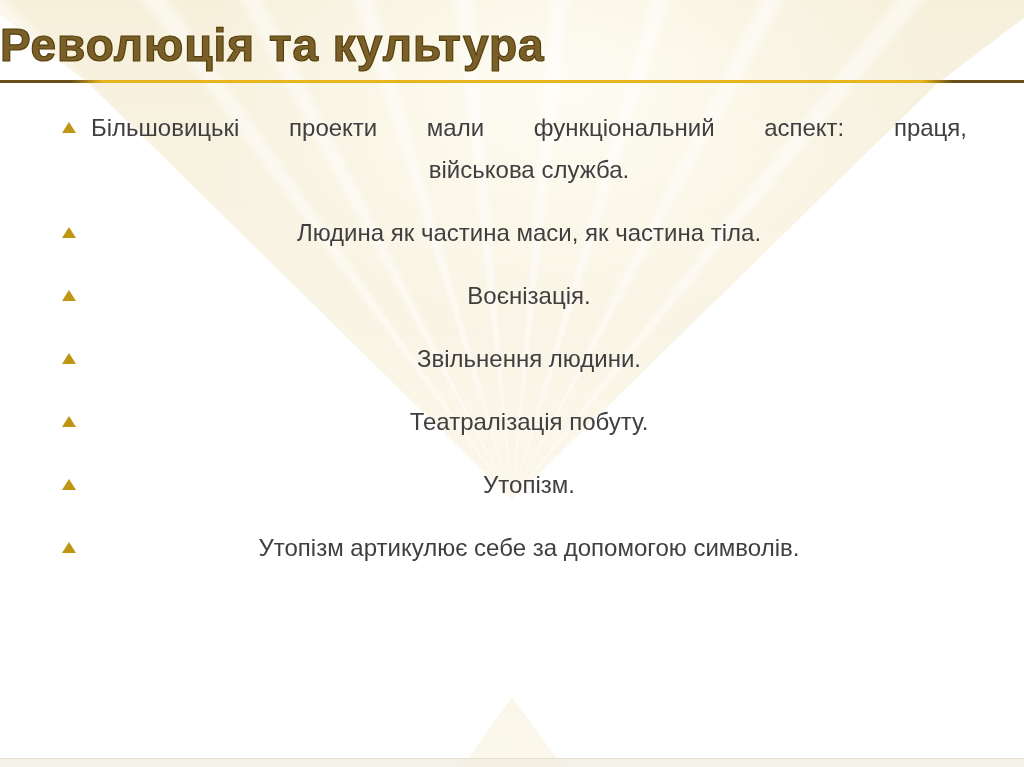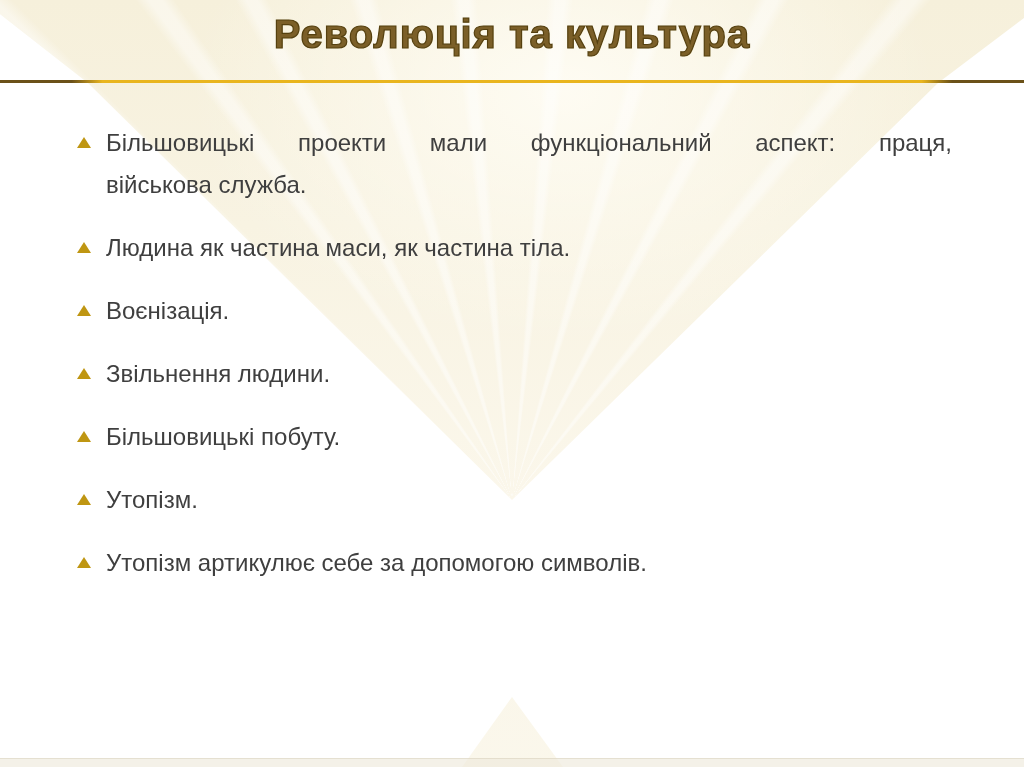--- a/index.html
+++ b/index.html
@@ -50,25 +50,24 @@
     left: 0; bottom: 0;
     width: 1024px;
     height: 8px;
     background: rgba(238,233,219,0.65);
     border-top: 1px solid rgba(216,210,190,0.55);
   }
 
   
   .title {
     position: absolute;
-    left: 0; top: 12px;
+    left: 0; top: 18px;
     width: 1024px;
     margin: 0;
-    text-align: center;
-    font-size: 40px;
+    font-size: 46px;
     font-weight: 700;
     letter-spacing: 1px;
     color: var(--title_text, #7b5f28);
     -webkit-text-stroke: 1.2px var(--title_outline, #55400f);
     text-shadow: 1px 1px 0 rgba(255,248,220,0.55);
   }
 
   .title-rule {
     position: absolute;
     left: 0; top: 80px;
@@ -82,21 +81,21 @@
       var(--accent_line_dark, #6b5118) 93%,
       var(--accent_line_dark, #6b5118) 100%);
   }
 
   
   .bullets {
     position: absolute;
     left: 58px;
     right: 54px;
     top: 104px;
-    margin: 18px;
+    margin: 3px;
     padding: 0;
     list-style: none;
   }
   .bullet {
     position: relative;
     padding-left: 30px;
     margin-bottom: 21px;
     font-size: 24px;
     line-height: 42px;
     color: var(--body_text, #3f3f3f);
@@ -104,21 +103,21 @@
   .marker {
     position: absolute;
     left: 1px;
     top: 15px;
     width: 0;
     height: 0;
     border-left: 7px solid transparent;
     border-right: 7px solid transparent;
     border-bottom: 11px solid var(--bullet_marker, #bf9612);
   }
-  .line { text-align: left; }
+  .line { text-align: center; }
   .line.justify {
     text-align: justify;
     text-align-last: justify;
   }
 </style>
 </head>
 <body>
 
 <div class="slide">
   <div class="watermark"></div>
@@ -154,21 +153,21 @@
   <li class="bullet">
     <span class="marker"></span>
     <div class="text">
           <div class="line">Звільнення людини.</div>
         </div>
   </li>
 
   <li class="bullet">
     <span class="marker"></span>
     <div class="text">
-          <div class="line">Більшовицькі побуту.</div>
+          <div class="line">Театралізація побуту.</div>
         </div>
   </li>
 
   <li class="bullet">
     <span class="marker"></span>
     <div class="text">
           <div class="line">Утопізм.</div>
         </div>
   </li>
 

